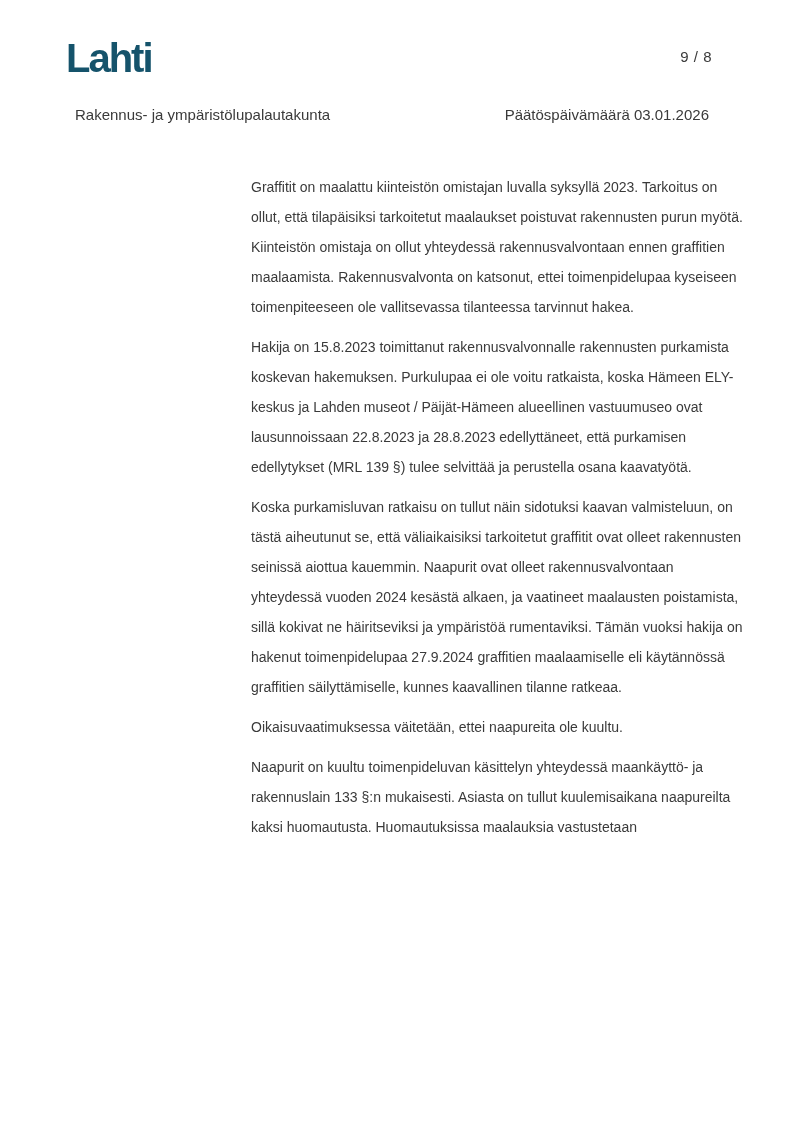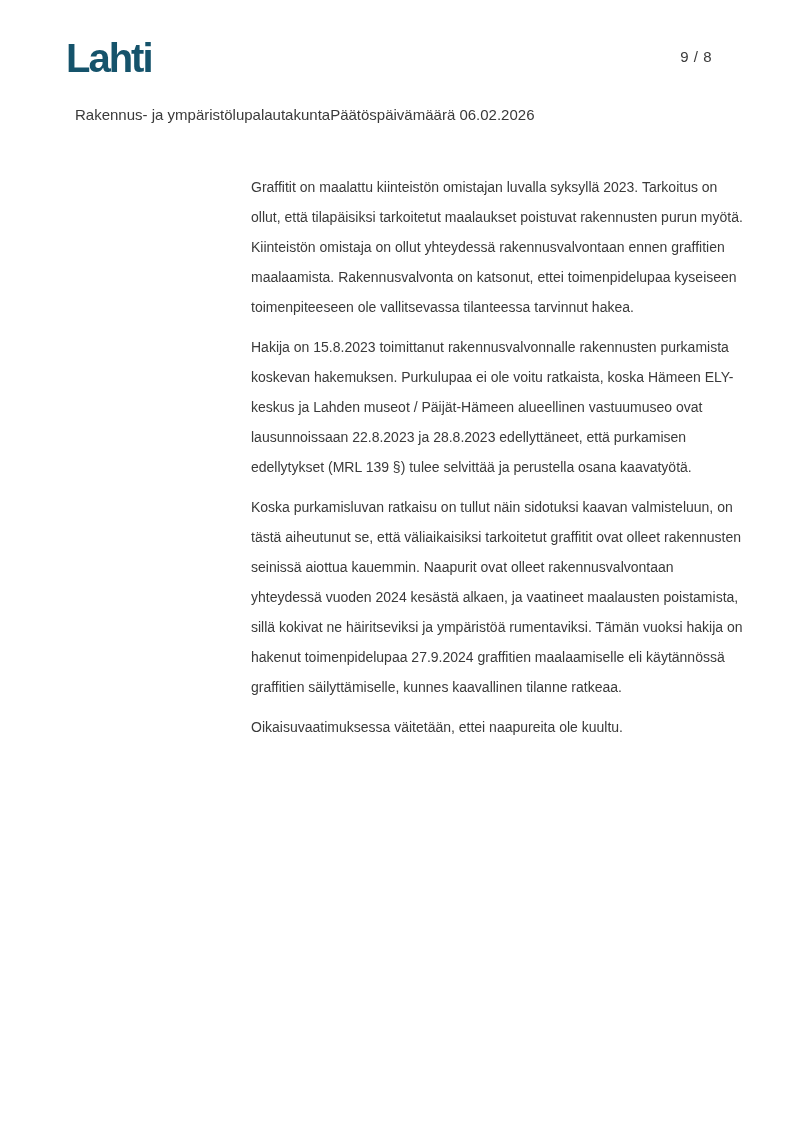--- a/index.html
+++ b/index.html
@@ -27,20 +27,21 @@
     font-size: 15px;
     color: #3a3a3a;
     letter-spacing: 0.5px;
   }
   .header-row {
     position: absolute;
     top: 106px;
     left: 75px;
     right: 84px;
     display: flex;
+    justify-content: space-between;
     font-size: 15px;
     color: #3a3a3a;
   }
   .content {
     position: absolute;
     top: 172px;
     left: 0;
     right: 0;
     padding-left: 32px;
   }
@@ -60,29 +61,30 @@
 <body>
 
 <div class="page">
 
   <div class="logo" style="color: rgb(21, 83, 107);">Lahti</div>
 
   <div class="page-number">9 / 8</div>
 
   <div class="header-row">
     <span>Rakennus- ja ympäristölupalautakunta</span>
-    <span>Päätöspäivämäärä 06.02.2026</span>
+    <span>Päätöspäivämäärä 03.01.2026</span>
   </div>
 
   <div class="content">
 
       <p class="para">Graffitit on maalattu kiinteistön omistajan luvalla syksyllä 2023. Tarkoitus on ollut, että tilapäisiksi tarkoitetut maalaukset poistuvat rakennusten purun myötä. Kiinteistön omistaja on ollut yhteydessä rakennusvalvontaan ennen graffitien maalaamista. Rakennusvalvonta on katsonut, ettei toimenpidelupaa kyseiseen toimenpiteeseen ole vallitsevassa tilanteessa tarvinnut hakea.</p>
 
       <p class="para">Hakija on 15.8.2023 toimittanut rakennusvalvonnalle rakennusten purkamista koskevan hakemuksen. Purkulupaa ei ole voitu ratkaista, koska Hämeen ELY-keskus ja Lahden museot / Päijät-Hämeen alueellinen vastuumuseo ovat lausunnoissaan 22.8.2023 ja 28.8.2023 edellyttäneet, että purkamisen edellytykset (MRL 139 §) tulee selvittää ja perustella osana kaavatyötä.</p>
 
       <p class="para">Koska purkamisluvan ratkaisu on tullut näin sidotuksi kaavan valmisteluun, on tästä aiheutunut se, että väliaikaisiksi tarkoitetut graffitit ovat olleet rakennusten seinissä aiottua kauemmin. Naapurit ovat olleet rakennusvalvontaan yhteydessä vuoden 2024 kesästä alkaen, ja vaatineet maalausten poistamista, sillä kokivat ne häiritseviksi ja ympäristöä rumentaviksi. Tämän vuoksi hakija on hakenut toimenpidelupaa 27.9.2024 graffitien maalaamiselle eli käytännössä graffitien säilyttämiselle, kunnes kaavallinen tilanne ratkeaa.</p>
 
 
       <p class="para indent-shallow">Oikaisuvaatimuksessa väitetään, ettei naapureita ole kuultu.</p>
 
+      <p class="para">Naapurit on kuultu toimenpideluvan käsittelyn yhteydessä maankäyttö- ja rakennuslain 133 §:n mukaisesti. Asiasta on tullut kuulemisaikana naapureilta kaksi huomautusta. Huomautuksissa maalauksia vastustetaan</p>
     </div>
 
 </div>
 
 </body></html>

